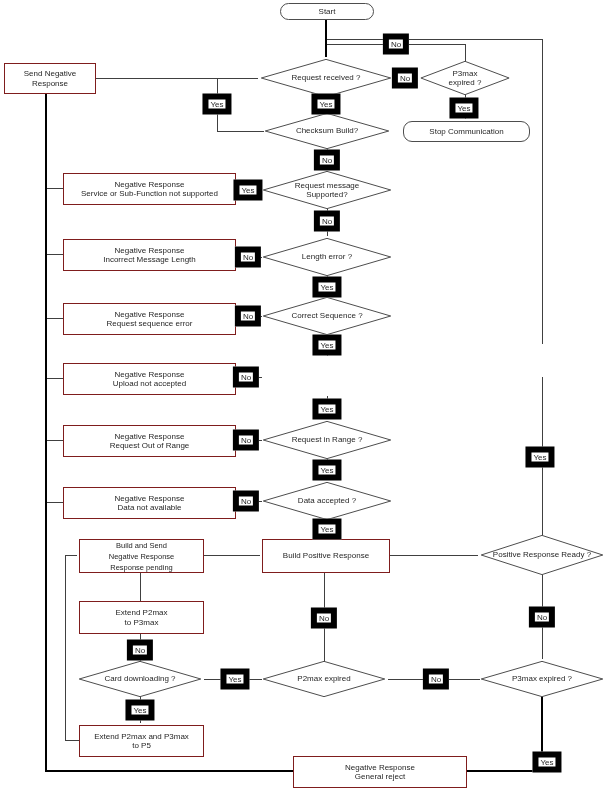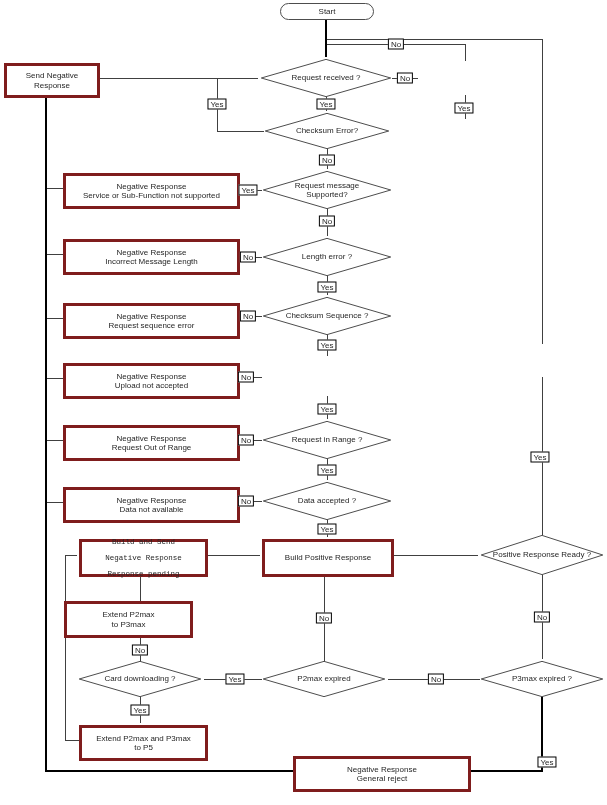--- a/index.html
+++ b/index.html
@@ -4,29 +4,29 @@
 <style>
   html,body{margin:0;padding:0;background:#fff;}
   .canvas{position:relative;width:607px;height:805px;background:#fff;overflow:hidden;
           font-family:"Liberation Sans",sans-serif;}
   svg.wires{position:absolute;left:0;top:0;z-index:0;}
   svg.wires path{fill:none;}
   .thin{stroke:#404040;stroke-width:1;shape-rendering:crispEdges;}
   .thick{stroke:#000;stroke-width:2;shape-rendering:crispEdges;}
   .node{position:absolute;z-index:1;display:flex;align-items:center;justify-content:center;
         text-align:center;font-size:8px;line-height:9.5px;color:#262626;}
-  .rect{background:#fff;border:3px solid #7f1d1d;}
+  .rect{background:#fff;border:1px solid #7f1d1d;}
   .rounded{background:#fff;border:1px solid #4d4d4d;border-radius:9px;}
   .diamond{background:transparent;border:none;}
   .dshape{position:absolute;left:0;top:0;width:100%;height:100%;}
   .dshape polygon{fill:#fff;stroke:#4d4d4d;stroke-width:1;vector-effect:non-scaling-stroke;}
   .lbl{position:relative;white-space:pre-line;padding:0 2px;}
-  .small .lbl{font-size:7.5px;line-height:16px;font-family:Liberation Mono, monospace;}
+  .small .lbl{font-size:7.5px;line-height:11px;}
   .elabel{position:absolute;z-index:2;transform:translate(-50%,-50%);background:#fff;
-          border:1px solid #000000;font-size:8px;line-height:9px;padding:0 2px;color:#262626;}
+          border:6px solid #000000;font-size:8px;line-height:9px;padding:0 2px;color:#262626;}
 </style>
 </head>
 <body>
 
 <div class="canvas">
 
   <svg class="wires" width="607" height="805" viewBox="0 0 607 805">
     <defs>
       <marker id="arr" markerUnits="userSpaceOnUse" markerWidth="8" markerHeight="8" refX="8" refY="4" orient="auto">
         <path d="M0,0 L8,4 L0,8 Z" fill="#111" stroke="none"></path>
@@ -68,51 +68,61 @@
 
     <path class="thick" d="M326,18 V57" marker-end="url(#arr)"></path>
     <path class="thick" d="M46,771 V94" marker-end="url(#arr)"></path>
     <path class="thick" d="M293,771 H45"></path>
     <path class="thick" d="M542,697 V771 H467" marker-end="url(#arr)"></path>
   </svg>
 
   <div class="node rounded" style="left:280px;top:3px;width:92px;height:15px">
     <span class="lbl">Start</span>
   </div>
+  <div class="node rounded" style="left:403px;top:121px;width:125px;height:19px">
+    <span class="lbl">Stop Communication</span>
+  </div>
 
   <div class="node diamond" style="left:260px;top:59px;width:132px;height:38px">
     <svg class="dshape" viewBox="0 0 100 100" preserveAspectRatio="none">
         <polygon points="50,1 99,50 50,99 1,50"></polygon>
       </svg>
     <span class="lbl">Request received ?</span>
   </div>
+  <div class="node diamond" style="left:420px;top:61px;width:90px;height:34px">
+    <svg class="dshape" viewBox="0 0 100 100" preserveAspectRatio="none">
+        <polygon points="50,1 99,50 50,99 1,50"></polygon>
+      </svg>
+    <span class="lbl">P3max
+expired ?</span>
+  </div>
   <div class="node diamond" style="left:264px;top:113px;width:126px;height:36px">
     <svg class="dshape" viewBox="0 0 100 100" preserveAspectRatio="none">
         <polygon points="50,1 99,50 50,99 1,50"></polygon>
       </svg>
-    <span class="lbl">Checksum Error?</span>
+    <span class="lbl">Checksum Build?</span>
   </div>
   <div class="node diamond" style="left:262px;top:171px;width:130px;height:38px">
     <svg class="dshape" viewBox="0 0 100 100" preserveAspectRatio="none">
         <polygon points="50,1 99,50 50,99 1,50"></polygon>
       </svg>
     <span class="lbl">Request message
 Supported?</span>
   </div>
   <div class="node diamond" style="left:262px;top:238px;width:130px;height:38px">
     <svg class="dshape" viewBox="0 0 100 100" preserveAspectRatio="none">
         <polygon points="50,1 99,50 50,99 1,50"></polygon>
       </svg>
     <span class="lbl">Length error ?</span>
   </div>
   <div class="node diamond" style="left:262px;top:297px;width:130px;height:38px">
     <svg class="dshape" viewBox="0 0 100 100" preserveAspectRatio="none">
         <polygon points="50,1 99,50 50,99 1,50"></polygon>
       </svg>
-    <span class="lbl">Checksum Sequence ?</span>
+    <span class="lbl">Correct Sequence ?</span>
   </div>
   <div class="node diamond" style="left:262px;top:421px;width:130px;height:38px">
     <svg class="dshape" viewBox="0 0 100 100" preserveAspectRatio="none">
         <polygon points="50,1 99,50 50,99 1,50"></polygon>
       </svg>
     <span class="lbl">Request in Range ?</span>
   </div>
   <div class="node diamond" style="left:262px;top:482px;width:130px;height:38px">
     <svg class="dshape" viewBox="0 0 100 100" preserveAspectRatio="none">
         <polygon points="50,1 99,50 50,99 1,50"></polygon>
@@ -172,21 +182,21 @@
 Data not available</span>
   </div>
   <div class="node rect" style="left:262px;top:539px;width:126px;height:32px">
     <span class="lbl">Build Positive Response</span>
   </div>
   <div class="node rect small" style="left:79px;top:539px;width:123px;height:32px">
     <span class="lbl">Build and Send
 Negative Response
 Response pending</span>
   </div>
-  <div class="node rect" style="left:64px;top:601px;width:123px;height:31px">
+  <div class="node rect" style="left:79px;top:601px;width:123px;height:31px">
     <span class="lbl">Extend P2max
 to P3max</span>
   </div>
   <div class="node rect" style="left:79px;top:725px;width:123px;height:30px">
     <span class="lbl">Extend P2max and P3max
 to P5</span>
   </div>
   <div class="node rect" style="left:293px;top:756px;width:172px;height:30px">
     <span class="lbl">Negative Response
 General reject</span>

